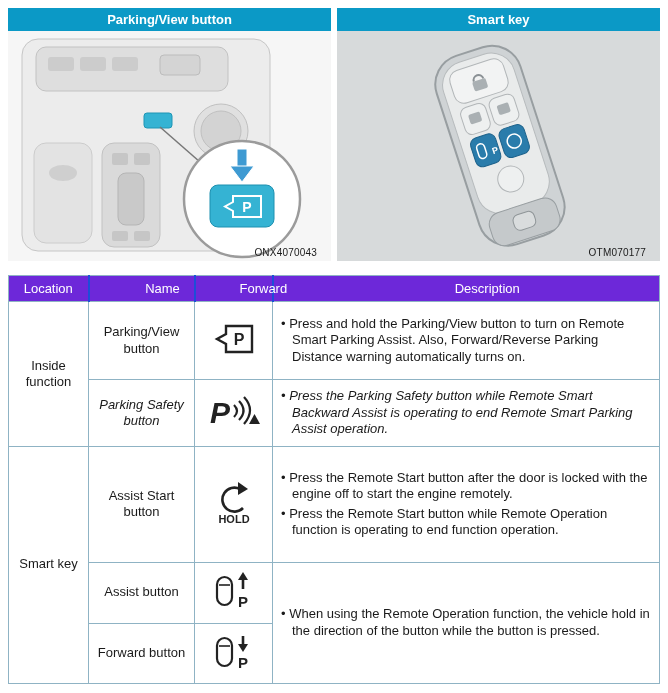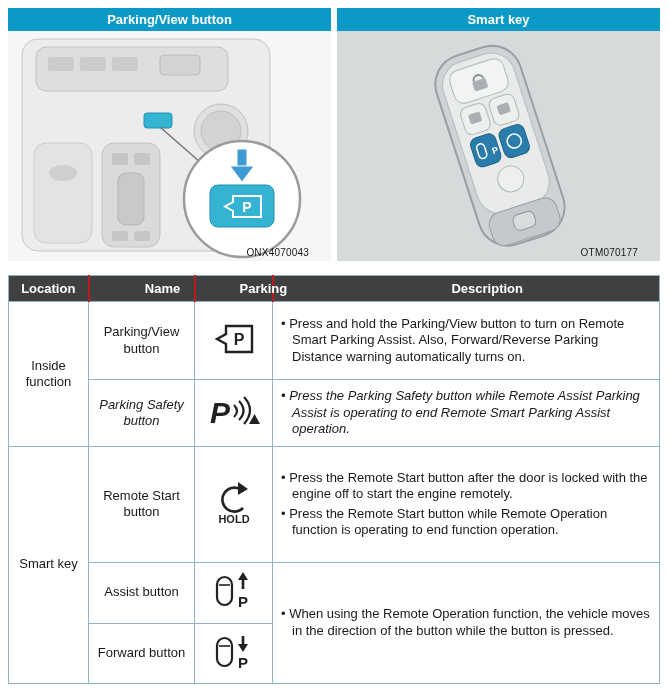--- a/index.html
+++ b/index.html
@@ -12,32 +12,32 @@
   .panels{display:flex;gap:6px;}
   .panel{flex:1;min-width:0;}
   .panel-header{
     background:#0b99c6;color:#fff;font-weight:700;font-size:13px;
     text-align:center;padding:4px 0;line-height:15px;
   }
   .panel-img{position:relative;height:230px;overflow:hidden;}
   .panel-img.left{background:#f6f6f6;}
   .panel-img.right{background:#d7dadb;}
   .img-code{
-    position:absolute;right:22px;bottom:3px;
+    position:absolute;right:14px;bottom:3px;
     font-size:10px;color:#1a1a1a;letter-spacing:.2px;
   }
   
   table.spec{
     width:100%;border-collapse:collapse;margin-top:14px;table-layout:fixed;
   }
   table.spec th{
-    background:#404040;color:#ffffff;font-size:13px;font-weight:700;
+    background:#6d28d9;color:#ffffff;font-size:13px;font-weight:400;
     padding:5px 2px;border:1px solid #8fb3c4;text-align:center;
   }
-  table.spec th + th{border-left:2px solid #b91c1c;padding-left:44px;}
+  table.spec th + th{border-left:2px solid #1d4ed8;padding-left:44px;}
   table.spec td{
     border:1px solid #8fb3c4;font-size:13px;vertical-align:middle;
   }
   td.cell-center{text-align:center;padding:4px 2px;line-height:1.25;}
   td.sym{text-align:center;padding:2px;}
   td.desc{padding:5px 8px 5px 8px;margin-top:40px;}
   ul.bullets{margin:0;padding:0;list-style:none;}
   ul.bullets li{
     padding-left:11px;text-indent:-11px;line-height:1.27;margin:3px 0;
   }
@@ -131,21 +131,21 @@
   <colgroup>
     <col style="width:80px">
       <col style="width:106px">
       <col style="width:78px">
       <col>
   </colgroup>
   <thead>
     <tr>
       <th>Location</th>
       <th>Name</th>
-      <th>Parking</th>
+      <th>Forward</th>
       <th>Description</th>
     </tr>
   </thead>
   <tbody>
     <tr class="r1">
       <td class="cell-center" rowspan="2">Inside function</td>
       <td class="cell-center">Parking/View button</td>
       <td class="sym">
         <svg viewBox="0 0 48 36" width="48" height="36">
           <polygon points="16,5 42,5 42,31 16,31 16,23 7,18 16,13" fill="none" stroke="#222222" stroke-width="2.4"></polygon>
@@ -164,27 +164,27 @@
         <svg viewBox="0 0 54 38" width="54" height="38">
           <text x="3" y="31" font-size="30" font-weight="bold" fill="#222222">P</text>
           <path d="M27 13 q6 6 0 12" fill="none" stroke="#222222" stroke-width="2.2"></path>
           <path d="M32 9  q9 9.5 0 19" fill="none" stroke="#222222" stroke-width="2.2"></path>
           <path d="M37 5  q12 13 0 27" fill="none" stroke="#222222" stroke-width="2.2"></path>
           <polygon points="42,32 53,32 47.5,22" fill="#222222"></polygon>
         </svg>
       </td>
       <td class="desc">
         <ul class="bullets">
-          <li>Press the Parking Safety button while Remote Assist Parking Assist is operating to end Remote Smart Parking Assist operation.</li>
+          <li>Press the Parking Safety button while Remote Smart Backward Assist is operating to end Remote Smart Parking Assist operation.</li>
         </ul>
       </td>
     </tr>
     <tr class="r3">
       <td class="cell-center" rowspan="3">Smart key</td>
-      <td class="cell-center">Remote Start button</td>
+      <td class="cell-center">Assist Start button</td>
       <td class="sym">
         <svg viewBox="0 0 40 46" width="40" height="46">
           <path d="M29 28 A12 12 0 1 1 26 9" fill="none" stroke="#222222" stroke-width="2.6"></path>
           <polygon points="24,2 34,9 24,15" fill="#222222"></polygon>
           <text x="20" y="43" text-anchor="middle" font-size="11" font-weight="bold" fill="#222222">HOLD</text>
         </svg>
       </td>
       <td class="desc">
         <ul class="bullets">
           <li>Press the Remote Start button after the door is locked with the engine off to start the engine remotely.</li>
@@ -198,21 +198,21 @@
         <svg viewBox="0 0 44 40" width="44" height="40">
           <rect x="5" y="6" width="15" height="28" rx="7.5" fill="none" stroke="#222222" stroke-width="2.2"></rect>
           <line x1="7" y1="14" x2="18" y2="14" stroke="#222222" stroke-width="1.6"></line>
           <line x1="31" y1="18" x2="31" y2="8" stroke="#222222" stroke-width="2.6"></line>
           <polygon points="26,9 36,9 31,1" fill="#222222"></polygon>
           <text x="31" y="36" text-anchor="middle" font-size="15" font-weight="bold" fill="#222222">P</text>
         </svg>
       </td>
       <td class="desc" rowspan="2">
         <ul class="bullets">
-          <li>When using the Remote Operation function, the vehicle moves in the direction of the button while the button is pressed.</li>
+          <li>When using the Remote Operation function, the vehicle hold in the direction of the button while the button is pressed.</li>
         </ul>
       </td>
     </tr>
     <tr class="r5">
       <td class="cell-center">Forward button</td>
       <td class="sym">
         <svg viewBox="0 0 44 40" width="44" height="40">
           <rect x="5" y="6" width="15" height="28" rx="7.5" fill="none" stroke="#222222" stroke-width="2.2"></rect>
           <line x1="7" y1="14" x2="18" y2="14" stroke="#222222" stroke-width="1.6"></line>
           <line x1="31" y1="4" x2="31" y2="13" stroke="#222222" stroke-width="2.6"></line>

